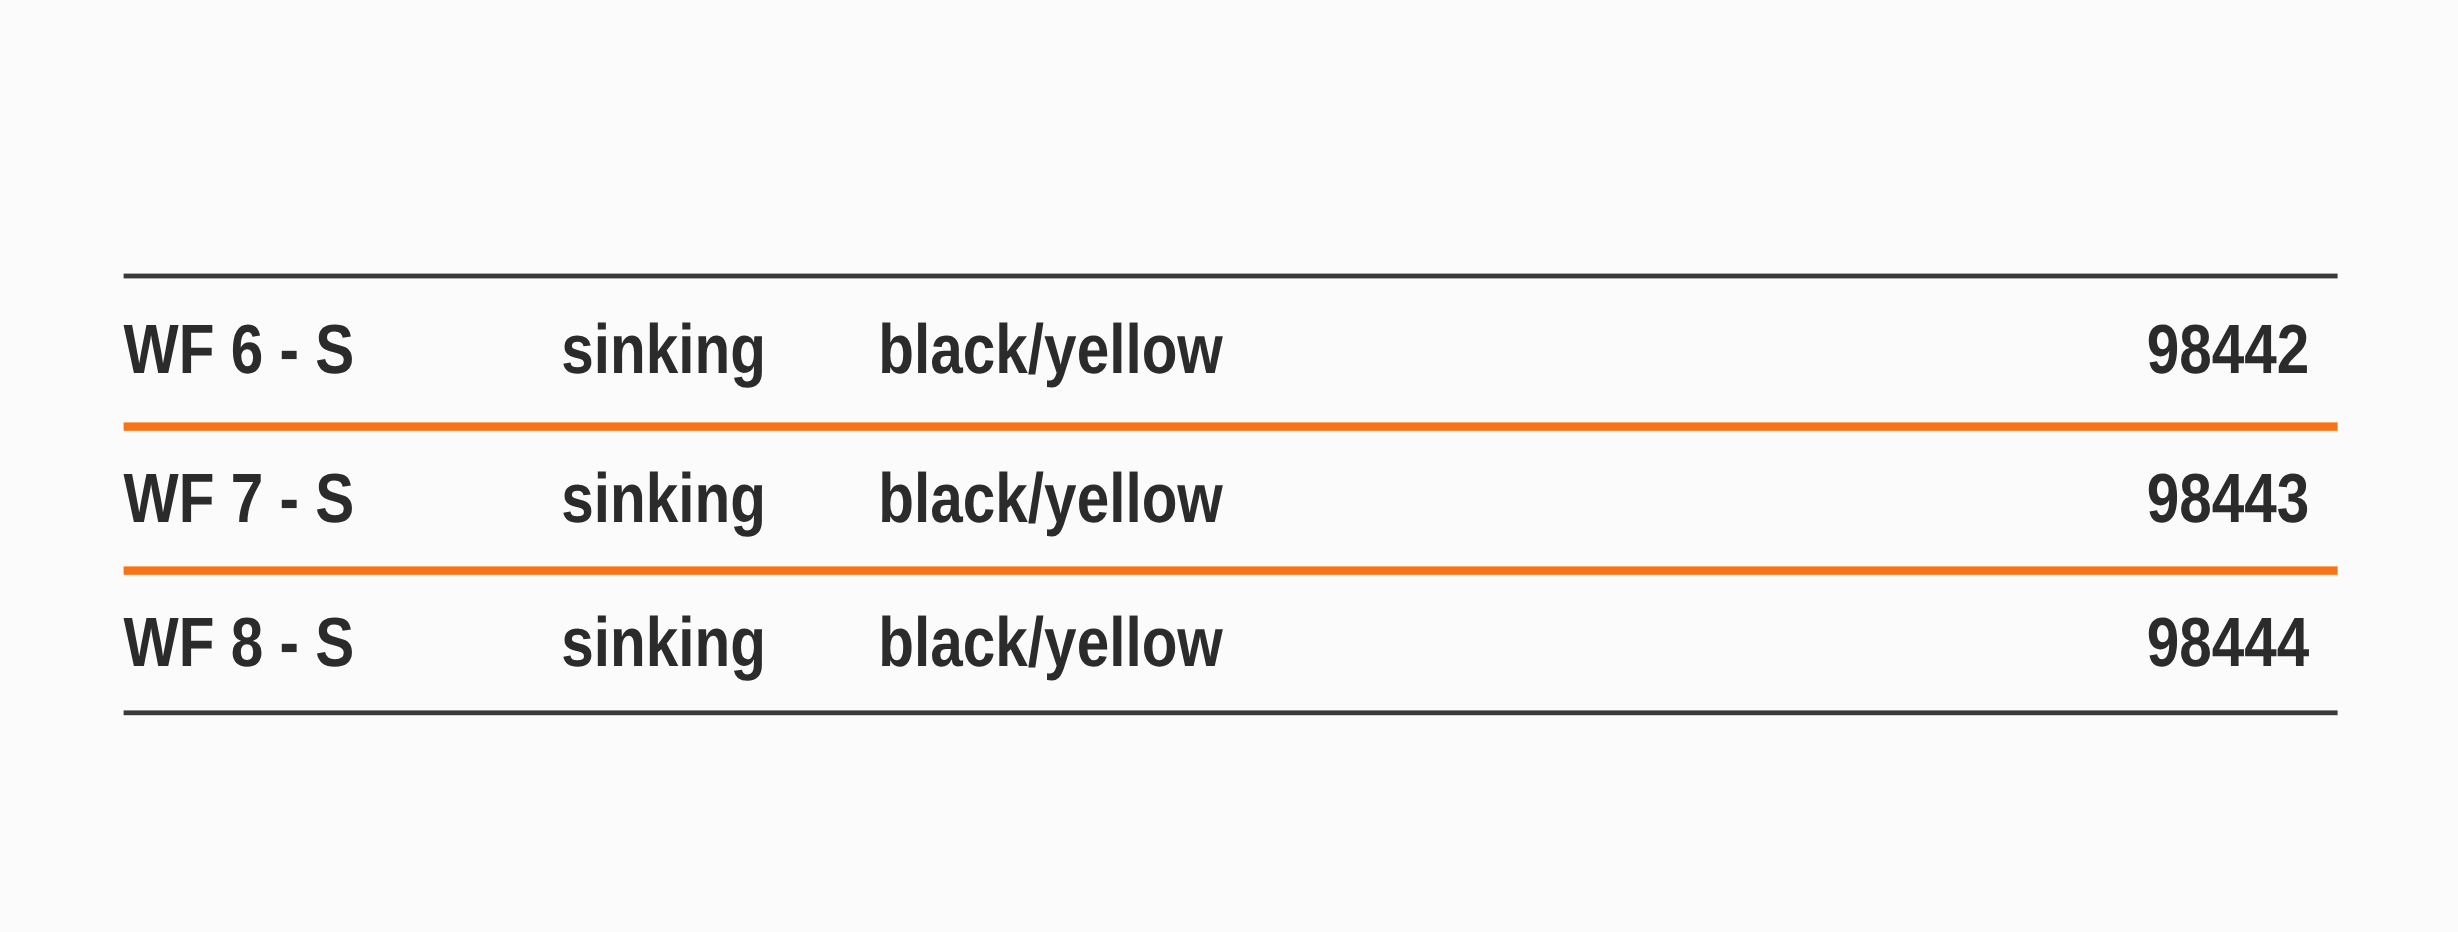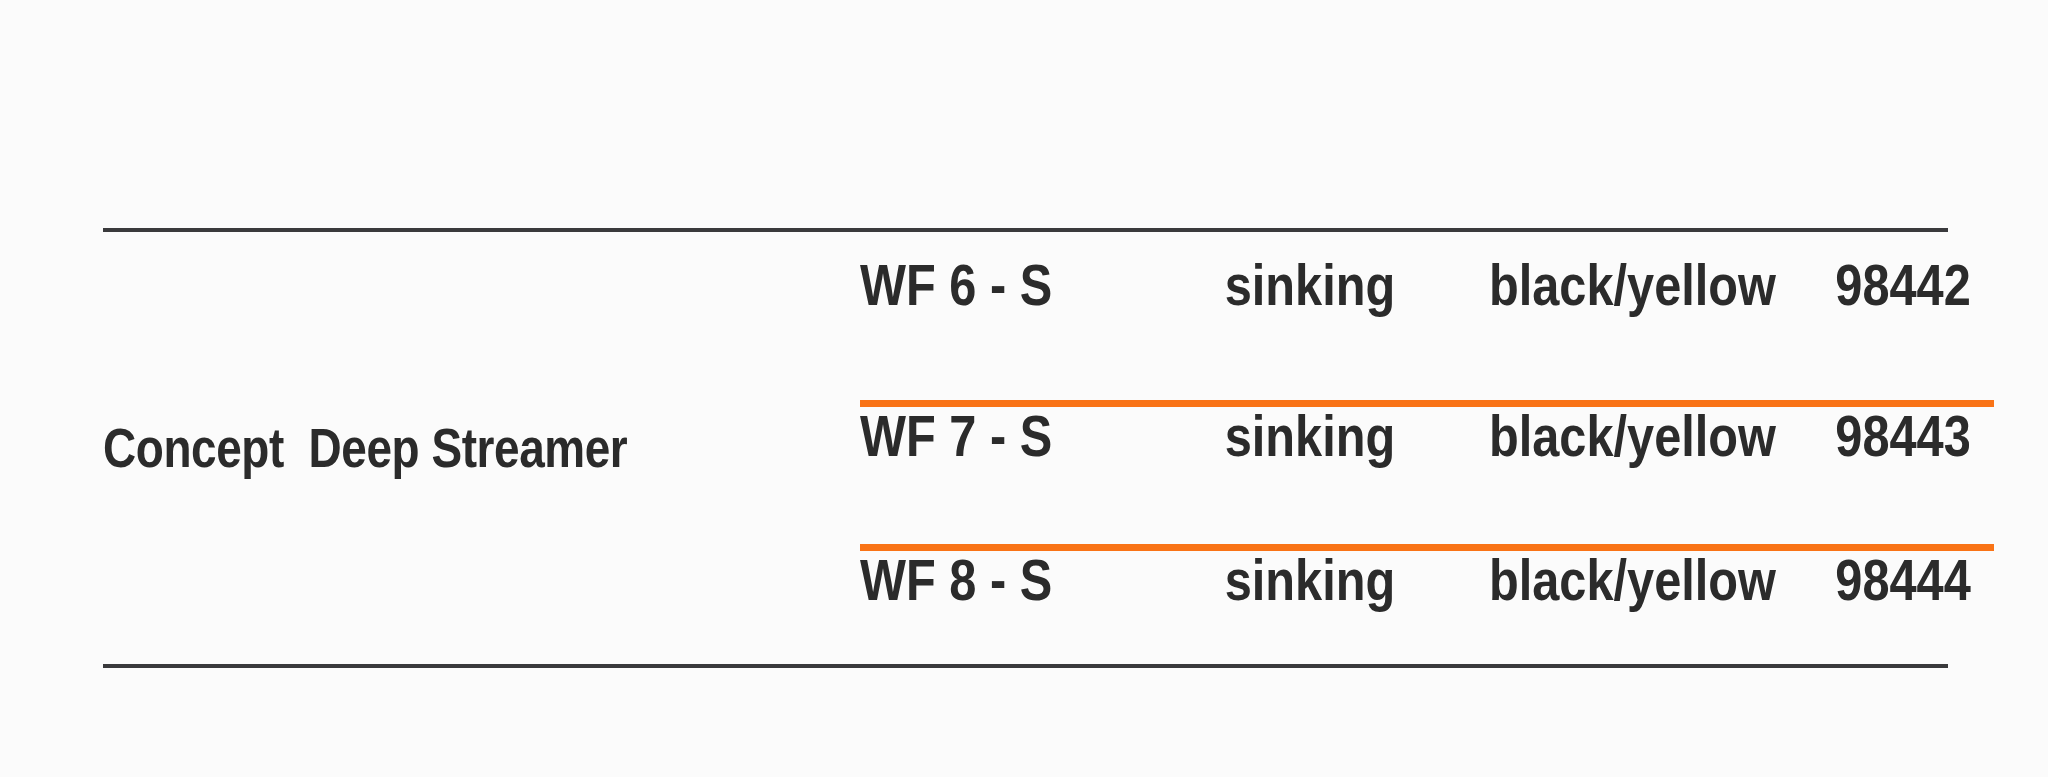--- a/index.html
+++ b/index.html
@@ -66,23 +66,23 @@
   
   .variants {
     flex: 1 1 auto;
     display: flex;
     flex-direction: column;
   }
 
   .variant-row {
     display: flex;
     flex-direction: row;
+    align-items: center;
     height: 120px;
     box-sizing: border-box;
-    margin-top: 24px;
   }
 
   .variant-row + .variant-row {
     border-top: 7px solid #f97316;
   }
 
   .cell {
     font-family: "Liberation Sans Narrow", "Liberation Sans", sans-serif;
     font-weight: 700;
     font-size: 58px;
@@ -119,23 +119,20 @@
   }
 </style>
 </head>
 <body>
 
 <div class="page">
 
   <div class="spec-table">
     <div class="spec-grid">
 
-      <div class="product-cell">
-        <span class="product-name">Concept  Deep Streamer</span>
-      </div>
 
       <div class="variants">
 
         <div class="variant-row">
           <span class="cell cell-model">WF 6 - S</span>
           <span class="cell cell-sink">sinking</span>
           <span class="cell cell-color">black/yellow</span>
           <span class="cell cell-article">98442</span>
         </div>
 

